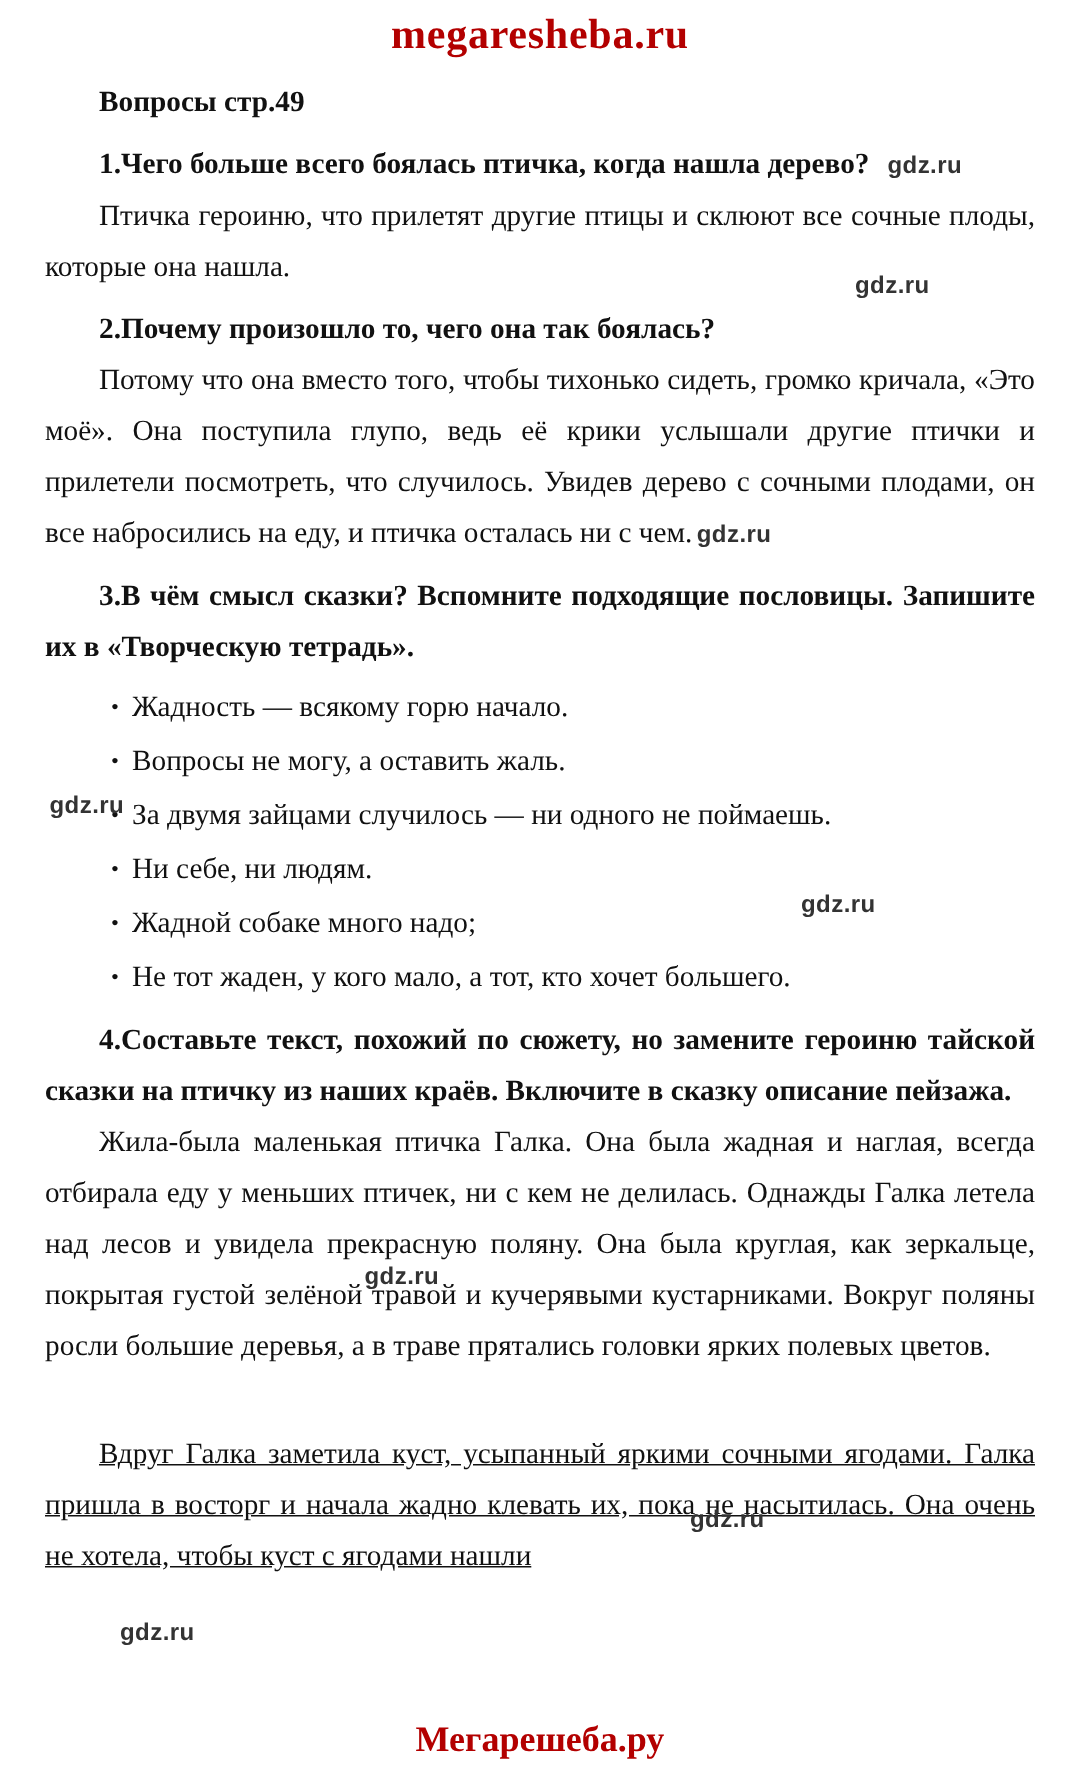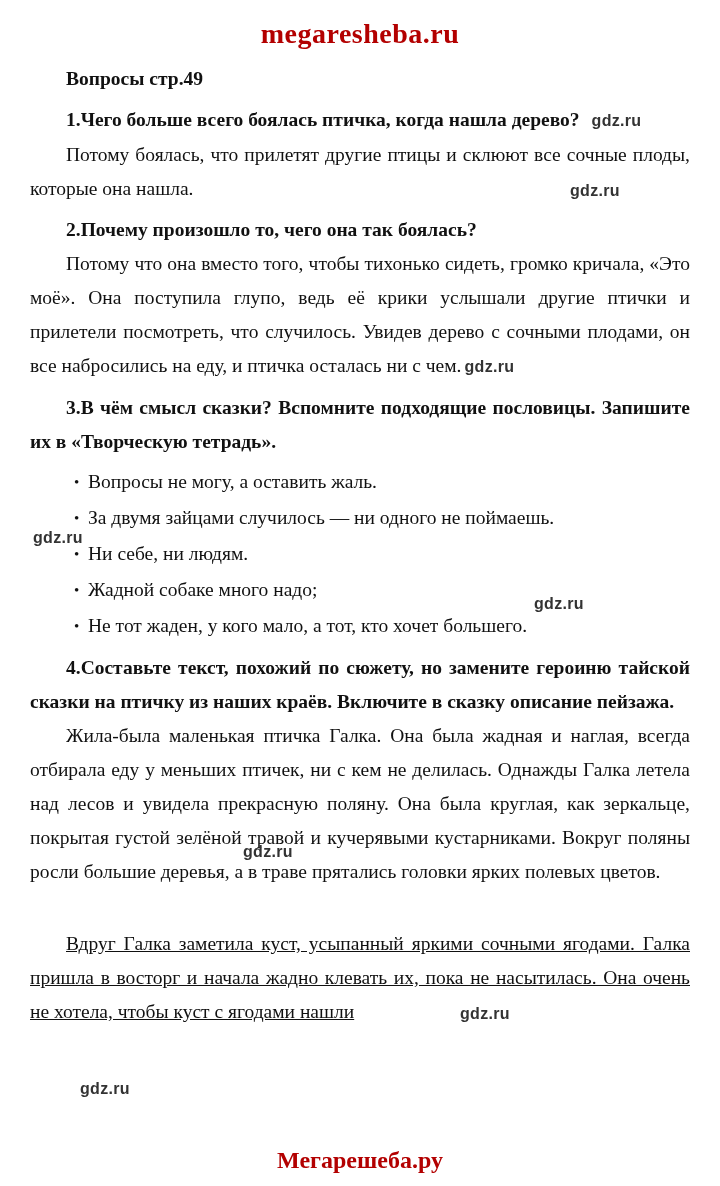--- a/index.html
+++ b/index.html
@@ -18,21 +18,21 @@
     color:var(--text-color);
     overflow:hidden;
   }
   .banner{
     text-align:center;
     font-weight:bold;
     color:var(--banner-color);
   }
   .banner.top{
     font-size:28px;
-    padding-top:18px;
+    padding-top:8px;
     letter-spacing:0.5px;
   }
   .banner.bottom{
     position:absolute;
     bottom:12px;
     left:0;
     width:100%;
     font-size:24px;
   }
   .content{
@@ -108,29 +108,30 @@
 <div class="page">
 
   <div class="banner top">megaresheba.ru</div>
 
   <div class="content">
 
     <p class="bold section-title">Вопросы стр.49</p>
 
     <p class="bold qgap"><span>1.Чего больше всего боялась птичка, когда нашла дерево?</span><span class="wm inline">gdz.ru</span></p>
 
-    <p>Потому боялась, что прилетят другие птицы и склюют все сочные плоды, которые она нашла.</p>
+    <p>Птичка героиню, что прилетят другие птицы и склюют все сочные плоды, которые она нашла.</p>
 
     <p class="bold qgap">2.Почему произошло то, чего она так боялась?</p>
 
     <p><span>Потому что она вместо того, чтобы тихонько сидеть, громко кричала, «Это моё». Она поступила глупо, ведь её крики услышали другие птички и прилетели посмотреть, что случилось. Увидев дерево с сочными плодами, он все набросились на еду, и птичка осталась ни с чем.</span><span class="wm inline tight">gdz.ru</span></p>
 
     <p class="bold qgap">3.В чём смысл сказки? Вспомните подходящие пословицы. Запишите их в «Творческую тетрадь».</p>
 
     <ul class="proverbs">
+      <li>Жадность — всякому горю начало.</li>
       <li>Вопросы не могу, а оставить жаль.</li>
       <li>За двумя зайцами случилось — ни одного не поймаешь.</li>
       <li>Ни себе, ни людям.</li>
       <li>Жадной собаке много надо;</li>
       <li>Не тот жаден, у кого мало, а тот, кто хочет большего.</li>
     </ul>
 
     <p class="bold qgap">4.Составьте текст, похожий по сюжету, но замените героиню тайской сказки на птичку из наших краёв. Включите в сказку описание пейзажа.</p>
 
     <p>Жила-была маленькая птичка Галка. Она была жадная и наглая, всегда отбирала еду у меньших птичек, ни с кем не делилась. Однажды Галка летела над лесов и увидела прекрасную поляну. Она была круглая, как зеркальце, покрытая густой зелёной травой и кучерявыми кустарниками. Вокруг поляны росли большие деревья, а в траве прятались головки ярких полевых цветов.</p>

